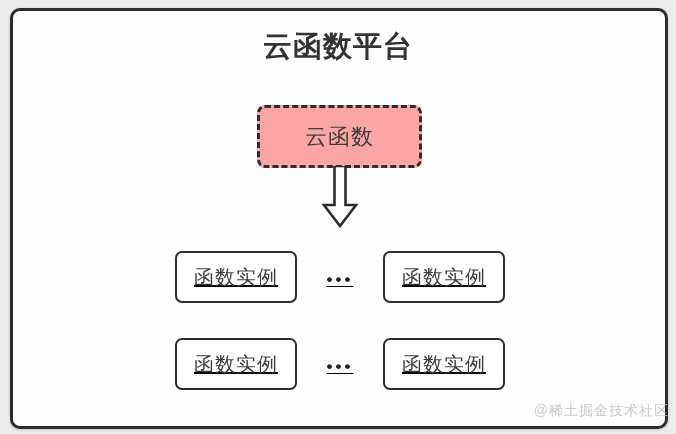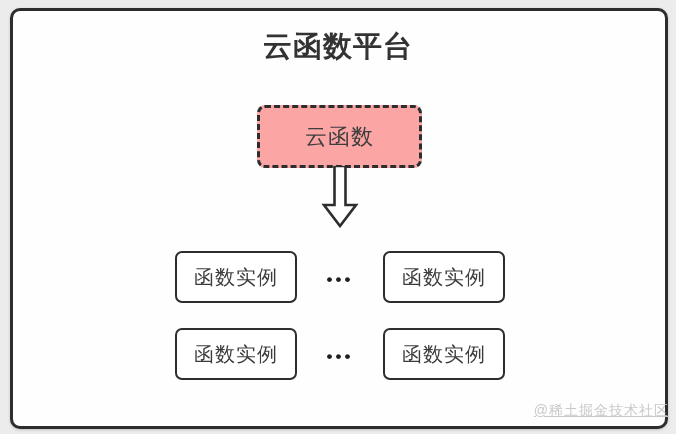--- a/index.html
+++ b/index.html
@@ -57,21 +57,22 @@
     position: absolute;
     left: 321px; top: 166px;
     width: 38px; height: 62px;
   }
   .grid {
     position: absolute;
     left: 175px; top: 251px;
     width: 330px;
     display: flex;
     flex-direction: column;
-    gap: 25px;
+    gap: 35px;
+    text-decoration: underline;
   }
   .grid-row {
     display: flex;
     align-items: center;
     justify-content: space-between;
     height: 52px;
   }
   .instance-box {
     width: 122px; height: 52px;
     box-sizing: border-box;
@@ -93,21 +94,20 @@
     line-height: 1;
     padding-top: 4px;
     text-align: center;
   }
   .watermark {
     position: absolute;
     right: 18px; bottom: 14px;
     font-size: 14px;
     color: #c9c9c9;
     letter-spacing: 1px;
-    text-decoration: underline;
   }
 </style>
 </head>
 <body>
 
 <div class="canvas">
   <div class="frame"></div>
 
   <div class="title">云函数平台</div>
 

